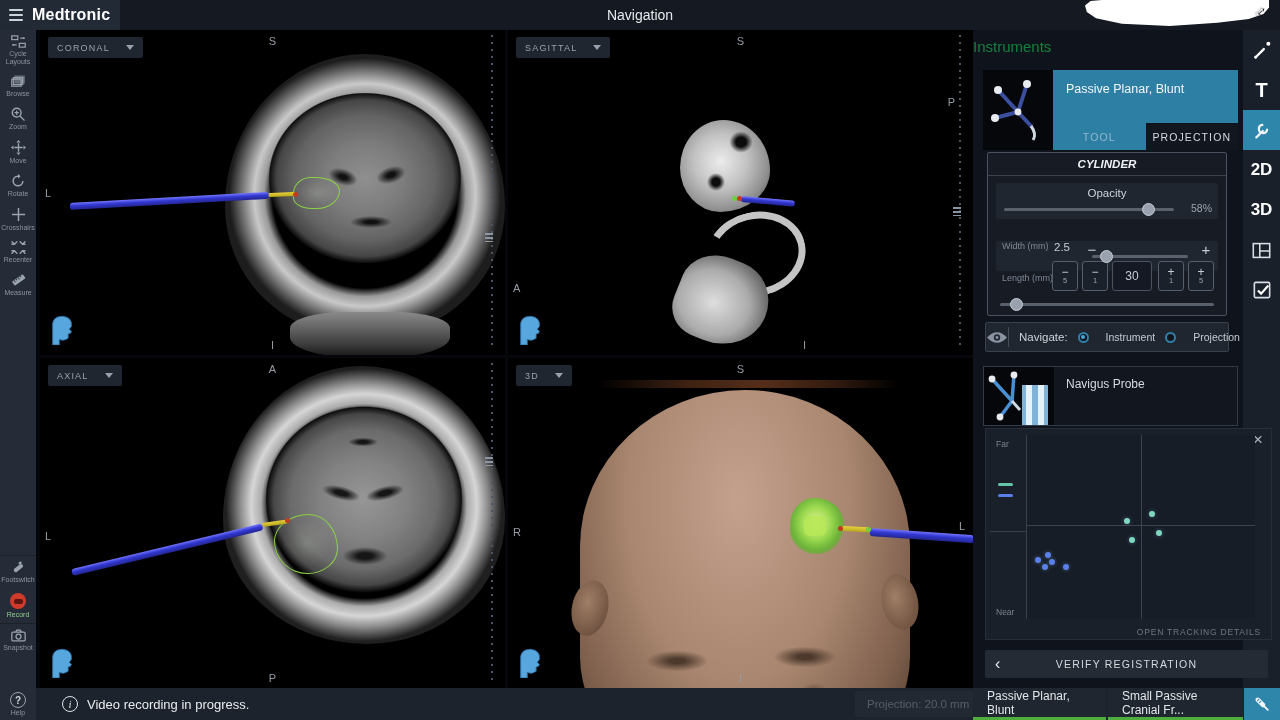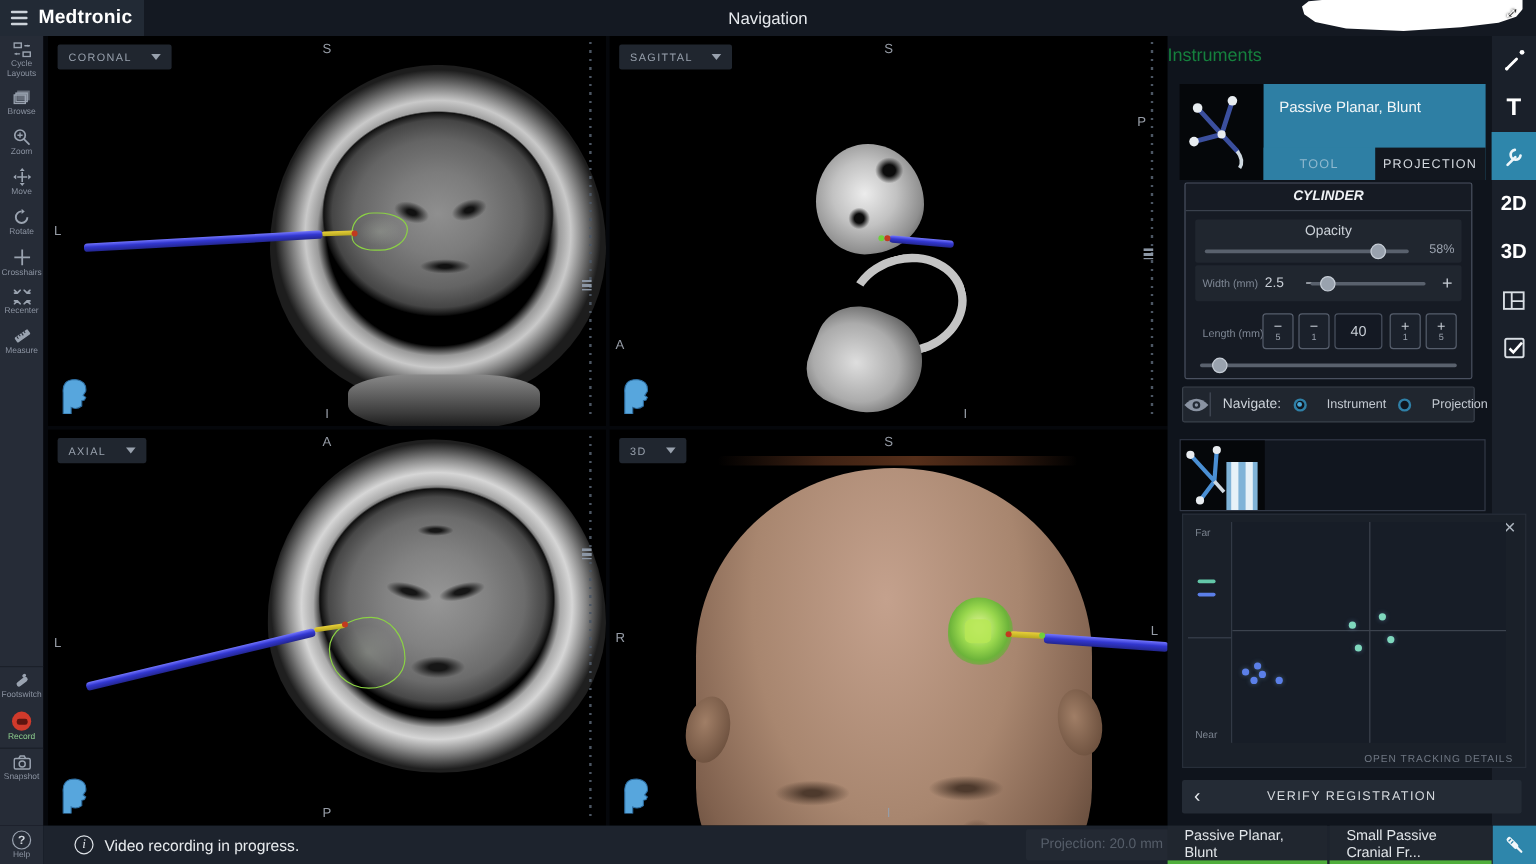--- a/index.html
+++ b/index.html
@@ -96,21 +96,21 @@
   #cyl-box{position:absolute;left:14px;top:122px;width:240px;height:164px;border:1px solid #4a5160;background:#161b24;border-radius:2px;box-sizing:border-box;}
   #cyl-title{height:22px;line-height:22px;text-align:center;font-size:11.5px;font-weight:bold;color:#eef1f4;border-bottom:1px solid #3a414d;font-style:italic;}
   .subrow{position:absolute;left:8px;width:222px;background:#20262f;border-radius:2px;}
   #op-row{top:30px;height:36px;}
   #op-label{position:absolute;left:0;top:4px;width:100%;text-align:center;font-size:11.5px;color:#ccd2d9;}
   .track{position:absolute;height:3px;background:#59616d;border-radius:2px;}
   .knob{position:absolute;width:13px;height:13px;border-radius:50%;background:#99a2ae;border:1px solid #c6cdd6;box-sizing:border-box;z-index:2;cursor:pointer;}
   #op-track{left:8px;top:25px;width:170px;}
   #op-knob{left:146px;top:20px;}
   #op-val{position:absolute;right:6px;top:19px;font-size:10.5px;color:#9aa2ae;}
-  #w-row{top:68px;height:30px;display:flex;align-items:center;}
+  #w-row{top:88px;height:30px;display:flex;}
   #w-label{font-size:9px;color:#7e8794;padding-left:6px;width:52px;}
   #w-val{font-size:11.5px;color:#c7cdd5;width:28px;}
   .bare-btn{font-size:15px;color:#c7cdd5;width:20px;text-align:center;cursor:pointer;}
   #w-track{left:96px;top:14px;width:96px;}
   #w-knob{left:104px;top:9px;}
   #len-row{position:absolute;left:8px;top:108px;width:222px;height:48px;}
   #len-label{position:absolute;left:6px;top:12px;font-size:9px;color:#7e8794;}
   .stepbtn{position:absolute;top:0;width:26px;height:30px;border:1px solid #565e6c;border-radius:3px;box-sizing:border-box;
     display:flex;flex-direction:column;align-items:center;justify-content:center;color:#c7cdd5;cursor:pointer;background:#1b212b;}
   .stepbtn .sym{font-size:12px;line-height:10px;}
@@ -455,21 +455,21 @@
       <div id="len-row">
         <span id="len-label">Length (mm)</span>
         <div class="stepbtn" style="left:56px;">
           <span class="sym">−</span>
           <span class="sub">5</span>
         </div>
         <div class="stepbtn" style="left:86px;">
           <span class="sym">−</span>
           <span class="sub">1</span>
         </div>
-        <div id="len-val">40</div>
+        <div id="len-val">30</div>
         <div class="stepbtn" style="left:162px;">
           <span class="sym">+</span>
           <span class="sub">1</span>
         </div>
         <div class="stepbtn" style="left:192px;">
           <span class="sym">+</span>
           <span class="sub">5</span>
         </div>
         <div class="track" id="len-track"></div>
         <div class="knob" id="len-knob"></div>
@@ -503,20 +503,23 @@
           </g>
           <circle cx="8" cy="12" r="3.4" fill="#e8ecf0"></circle>
             <circle cx="30" cy="8" r="3.4" fill="#e8ecf0"></circle>
             <circle cx="16" cy="50" r="3.4" fill="#e8ecf0"></circle>
           <path d="M28 34l8 9" stroke="#cfd8e0" stroke-width="3"></path>
           <rect x="38" y="18" width="26" height="40" fill="#7fb3d8"></rect>
           <rect x="42" y="18" width="6" height="40" fill="#e6f1f8"></rect>
             <rect x="54" y="18" width="6" height="40" fill="#e6f1f8"></rect>
         </svg>
       </div>
+      <div style="flex:1;">
+        <div id="tool2-name">Navigus Probe</div>
+      </div>
     </div>
   </aside>
 
   <div id="tracking">
     <span id="trk-close">×</span>
     <div id="trk-left">
       <span id="far-lbl">Far</span>
       <span class="legend-dash" id="dash-teal"></span>
       <span class="legend-dash" id="dash-blue"></span>
       <div id="trk-left-hr"></div>

